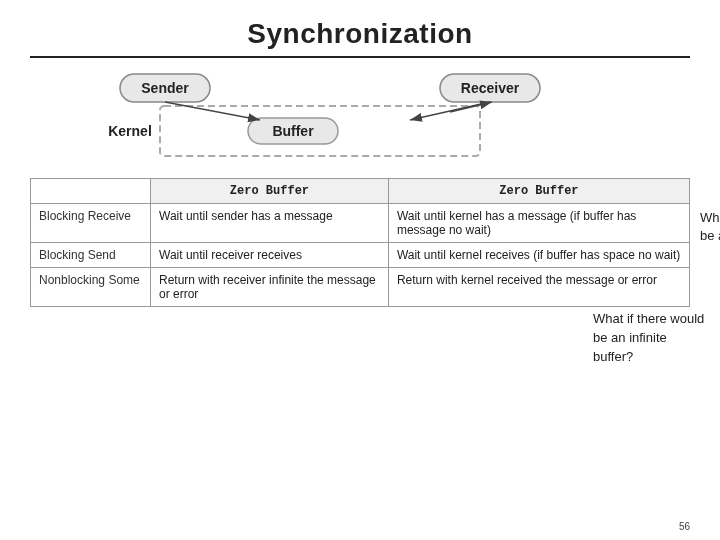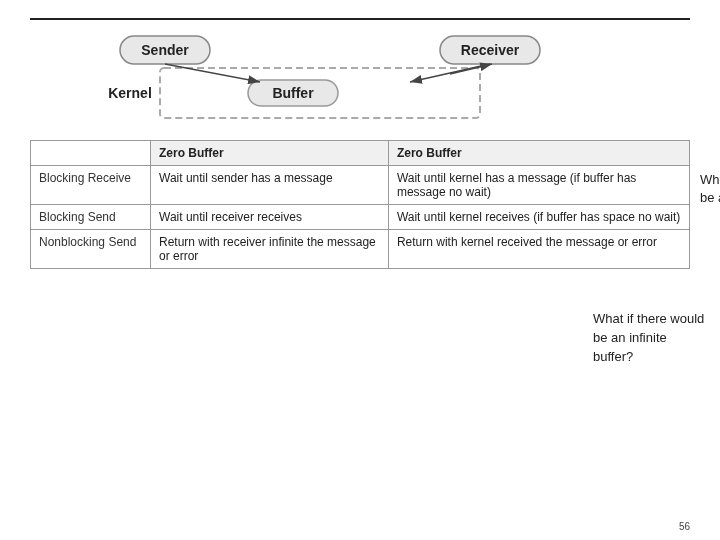--- a/index.html
+++ b/index.html
@@ -46,22 +46,23 @@
 
     .main-table th, .main-table td {
       border: 1px solid #999;
       padding: 5px 8px;
       vertical-align: top;
     }
 
     .main-table thead th {
       background: #f0f0f0;
       font-weight: bold;
-      text-align: left;
+      text-align: center;
       font-size: 12px;
+      font-family: Liberation Mono, monospace;
     }
 
     .main-table thead th:first-child {
       background: #fff;
       border: 1px solid #999;
     }
 
     .main-table tbody td:first-child {
       font-weight: normal;
       color: #333;
@@ -97,20 +98,21 @@
       width: 100%;
       height: 100px;
       margin-bottom: 8px;
     }
   </style>
 </head>
 <body>
 
 <div class="page">
 
+  <h1>Synchronization</h1>
   <hr class="divider">
 
   <div class="diagram-wrapper">
     <svg width="600" height="100" style="position:absolute;left:30px;top:0;">
 
       <rect x="60" y="4" width="90" height="28" rx="14" ry="14" fill="#e8e8e8" stroke="#888" stroke-width="1.5"></rect>
       <text x="105" y="23" text-anchor="middle" font-size="14" font-weight="bold" fill="#222">Sender</text>
 
       <rect x="380" y="4" width="100" height="28" rx="14" ry="14" fill="#e8e8e8" stroke="#888" stroke-width="1.5"></rect>
       <text x="430" y="23" text-anchor="middle" font-size="14" font-weight="bold" fill="#222">Receiver</text>
@@ -149,21 +151,21 @@
           <td>Blocking Receive</td>
           <td>Wait until sender has a message</td>
           <td>Wait until kernel has a message (if buffer has message no wait)</td>
         </tr>
         <tr>
           <td>Blocking Send</td>
           <td>Wait until receiver receives</td>
           <td>Wait until kernel receives (if buffer has space no wait)</td>
         </tr>
         <tr>
-          <td>Nonblocking Send</td>
+          <td>Nonblocking Some</td>
           <td>Return with receiver infinite the message or error</td>
           <td>Return with kernel received the message or error</td>
         </tr>
       </tbody>
     </table>
     <div class="right-note" style="position:absolute;right:-128px;top:38%;transform:translateY(-50%);font-size:13px;width:118px;line-height:1.4;color:#222;">What if there would be an infinite buffer?</div>
   </div>
 
   <div class="page-number">56</div>
 </div>

